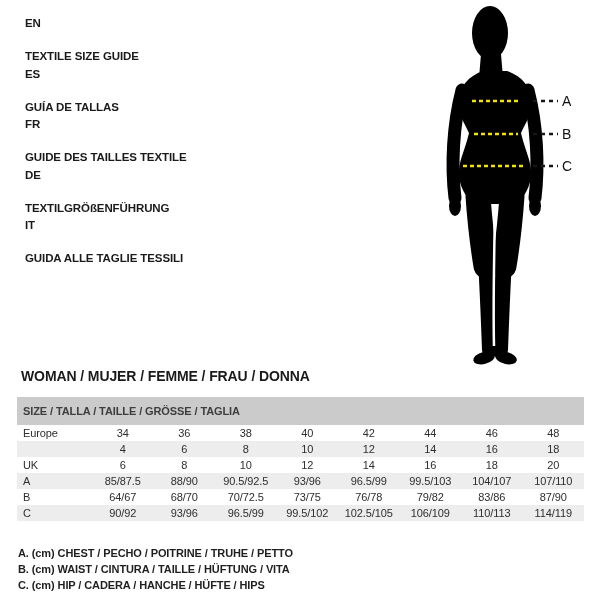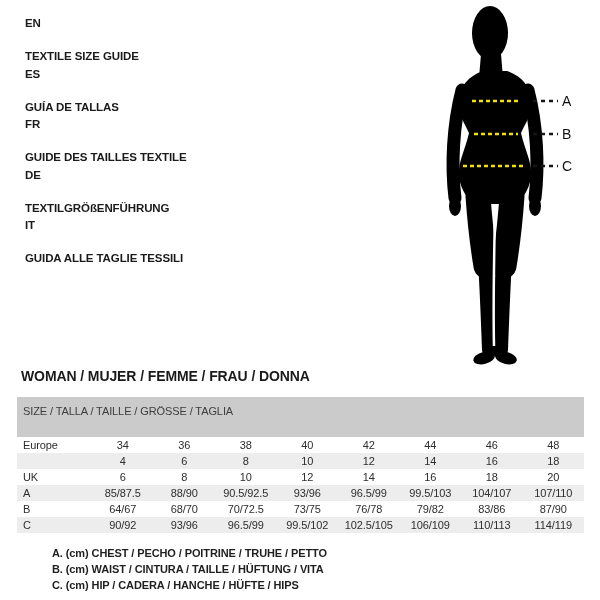--- a/index.html
+++ b/index.html
@@ -20,29 +20,29 @@
   .marker-c{top:158px;}
   
   .section-title{position:absolute;left:21px;top:368px;font-size:14px;font-weight:700;letter-spacing:-0.1px;color:#1a1a1a;}
   
   table.size-table{
     position:absolute;left:17px;top:397px;width:567px;
     border-collapse:collapse;table-layout:fixed;
     font-size:11px;color:#2e2e2e;letter-spacing:-0.1px;
   }
   table.size-table th.size-header{
-    background:#cbcbcb;text-align:left;font-weight:400;color:#3d3d3d;
-    height:28px;padding:0 0 12px 6px;font-size:11px;
+    background:#cbcbcb;text-align:left;font-weight:700;color:#3d3d3d;
+    height:28px;padding:0 0 0 6px;font-size:11px;
   }
   table.size-table td{height:16px;padding:0;text-align:center;font-weight:400;white-space:nowrap;}
   table.size-table td.row-label{text-align:left;padding-left:6px;}
   table.size-table col.c-label{width:75px;}
   table.size-table tr.stripe{background:#ededed;}
   
-  .legend{position:absolute;left:18px;top:545px;margin-left:34px;}
+  .legend{position:absolute;left:18px;top:545px;}
   .legend-line{font-size:11px;font-weight:700;line-height:16px;letter-spacing:-0.1px;color:#1f1f1f;}
 </style>
 </head>
 <body>
 
 <div class="page">
 
   <div class="langs">
     <div class="lang-row">
       <span class="lang-code">EN</span>

